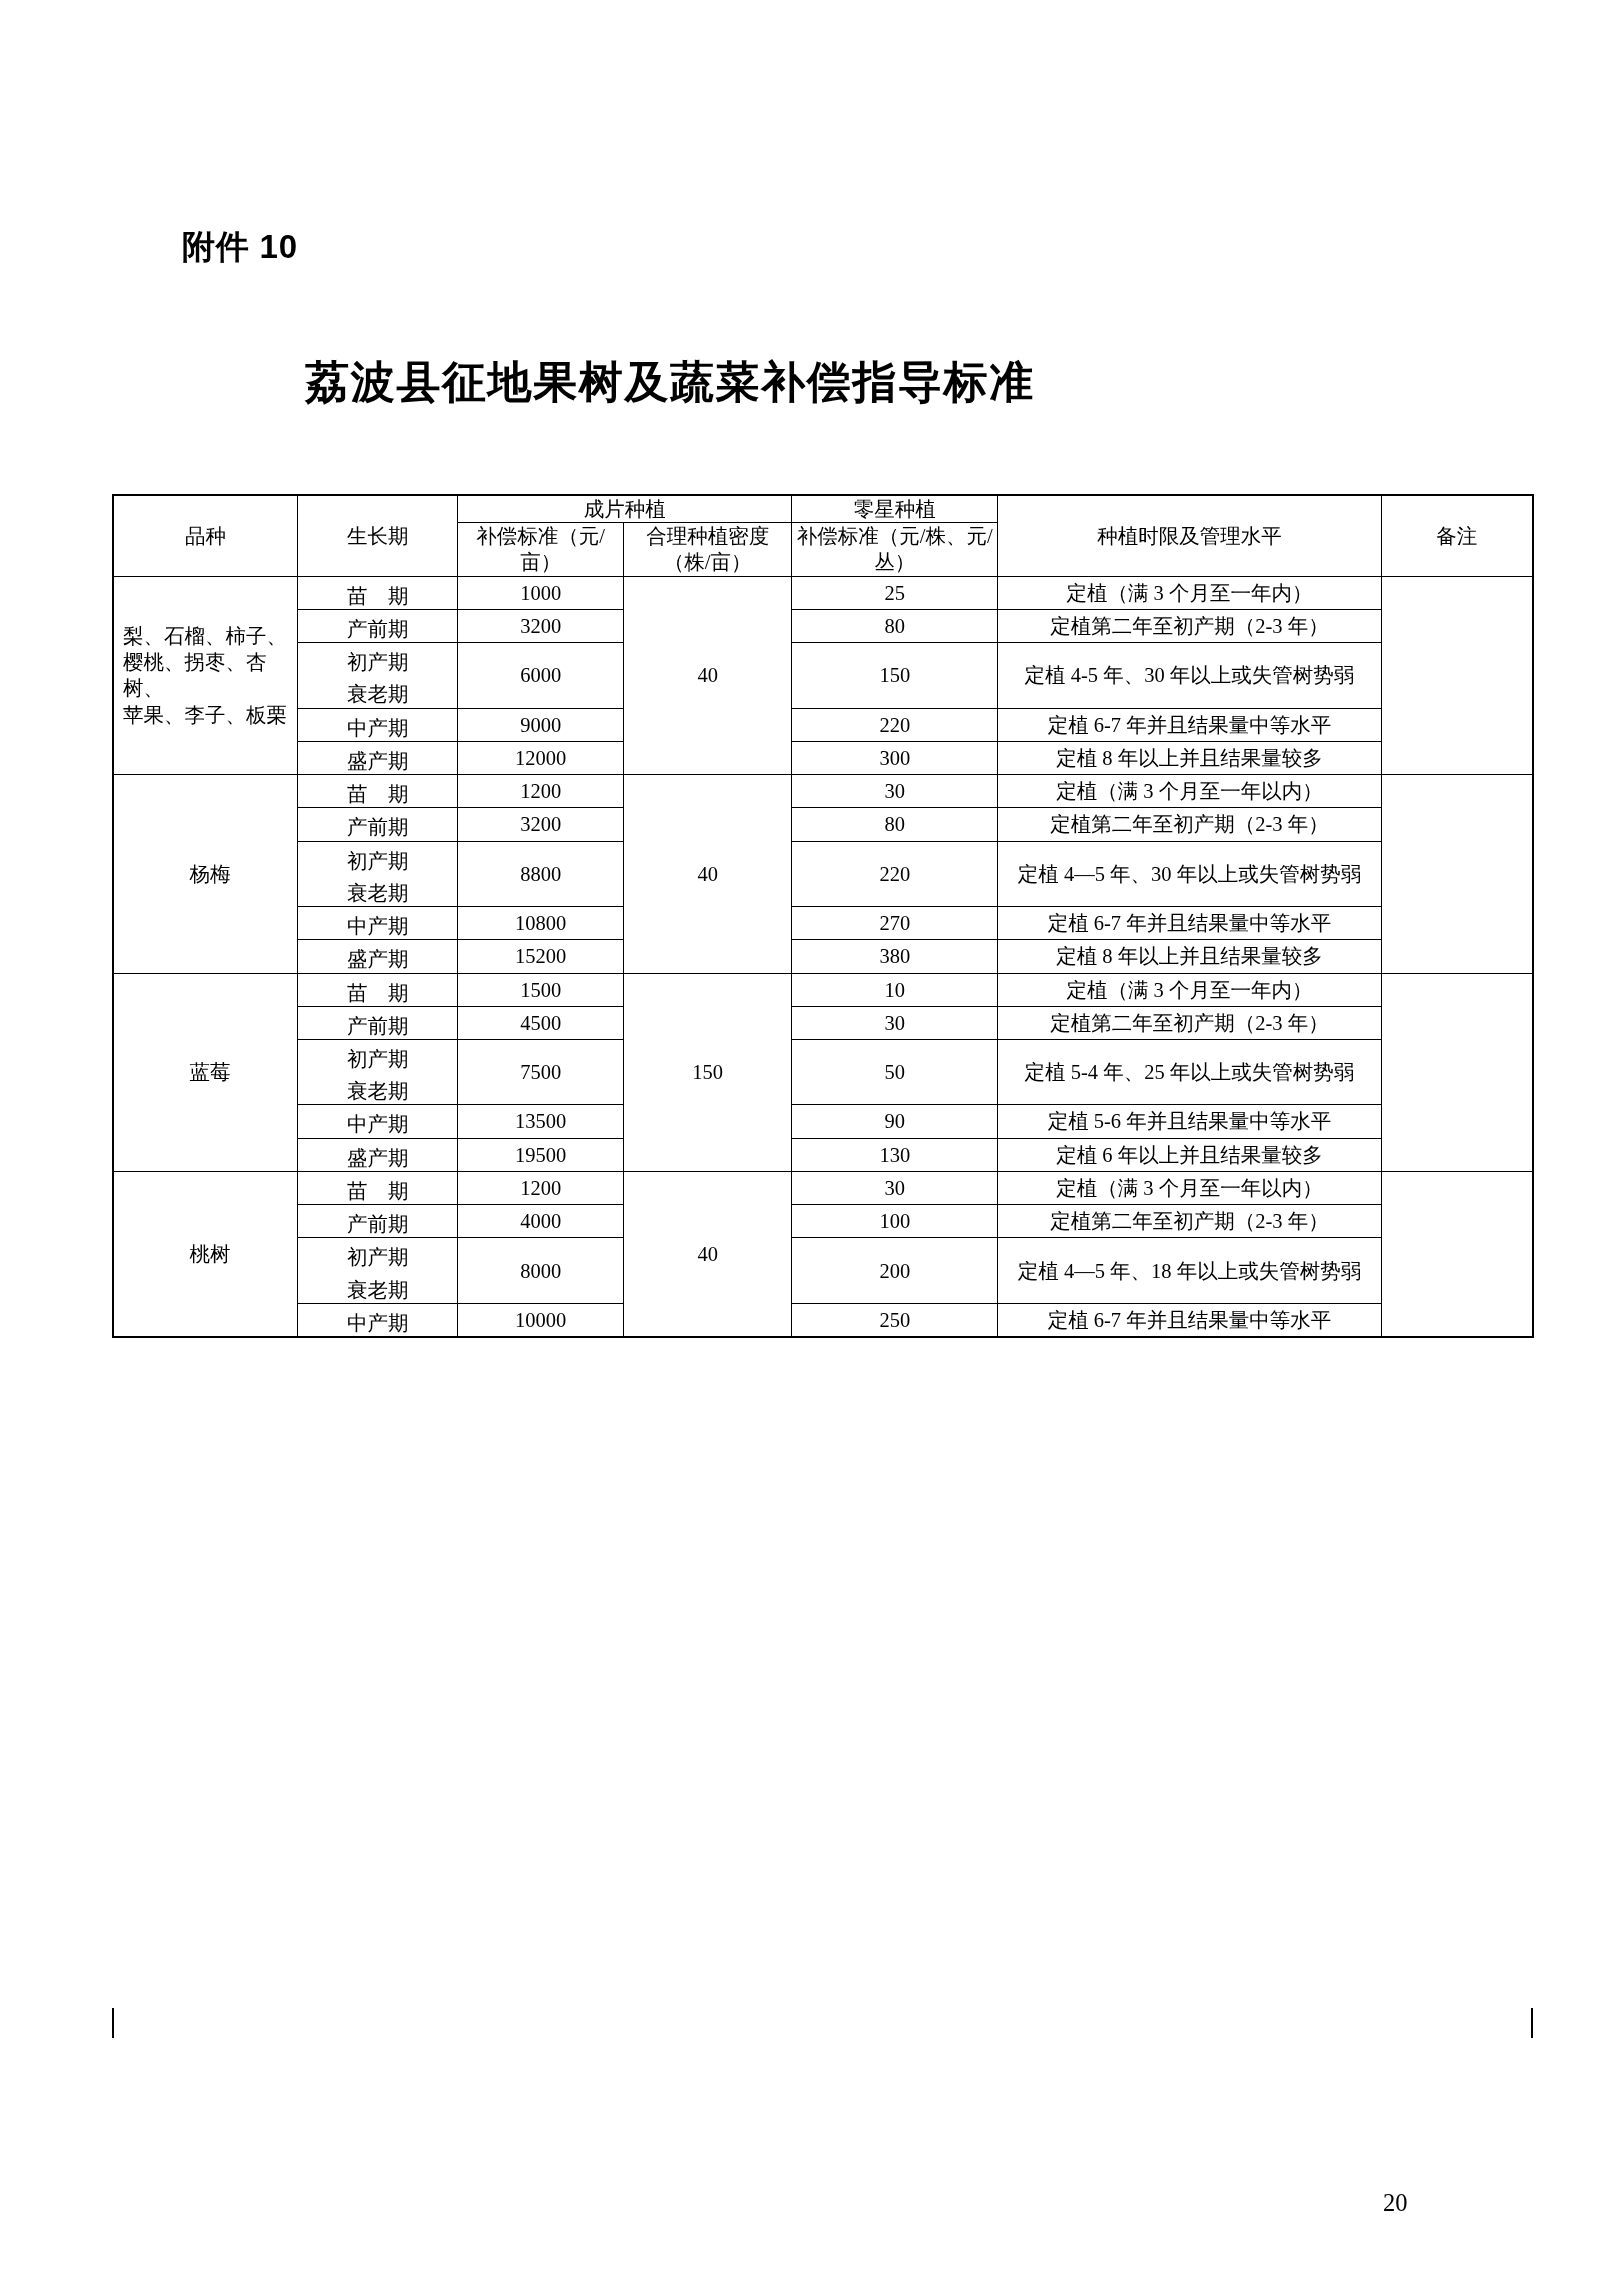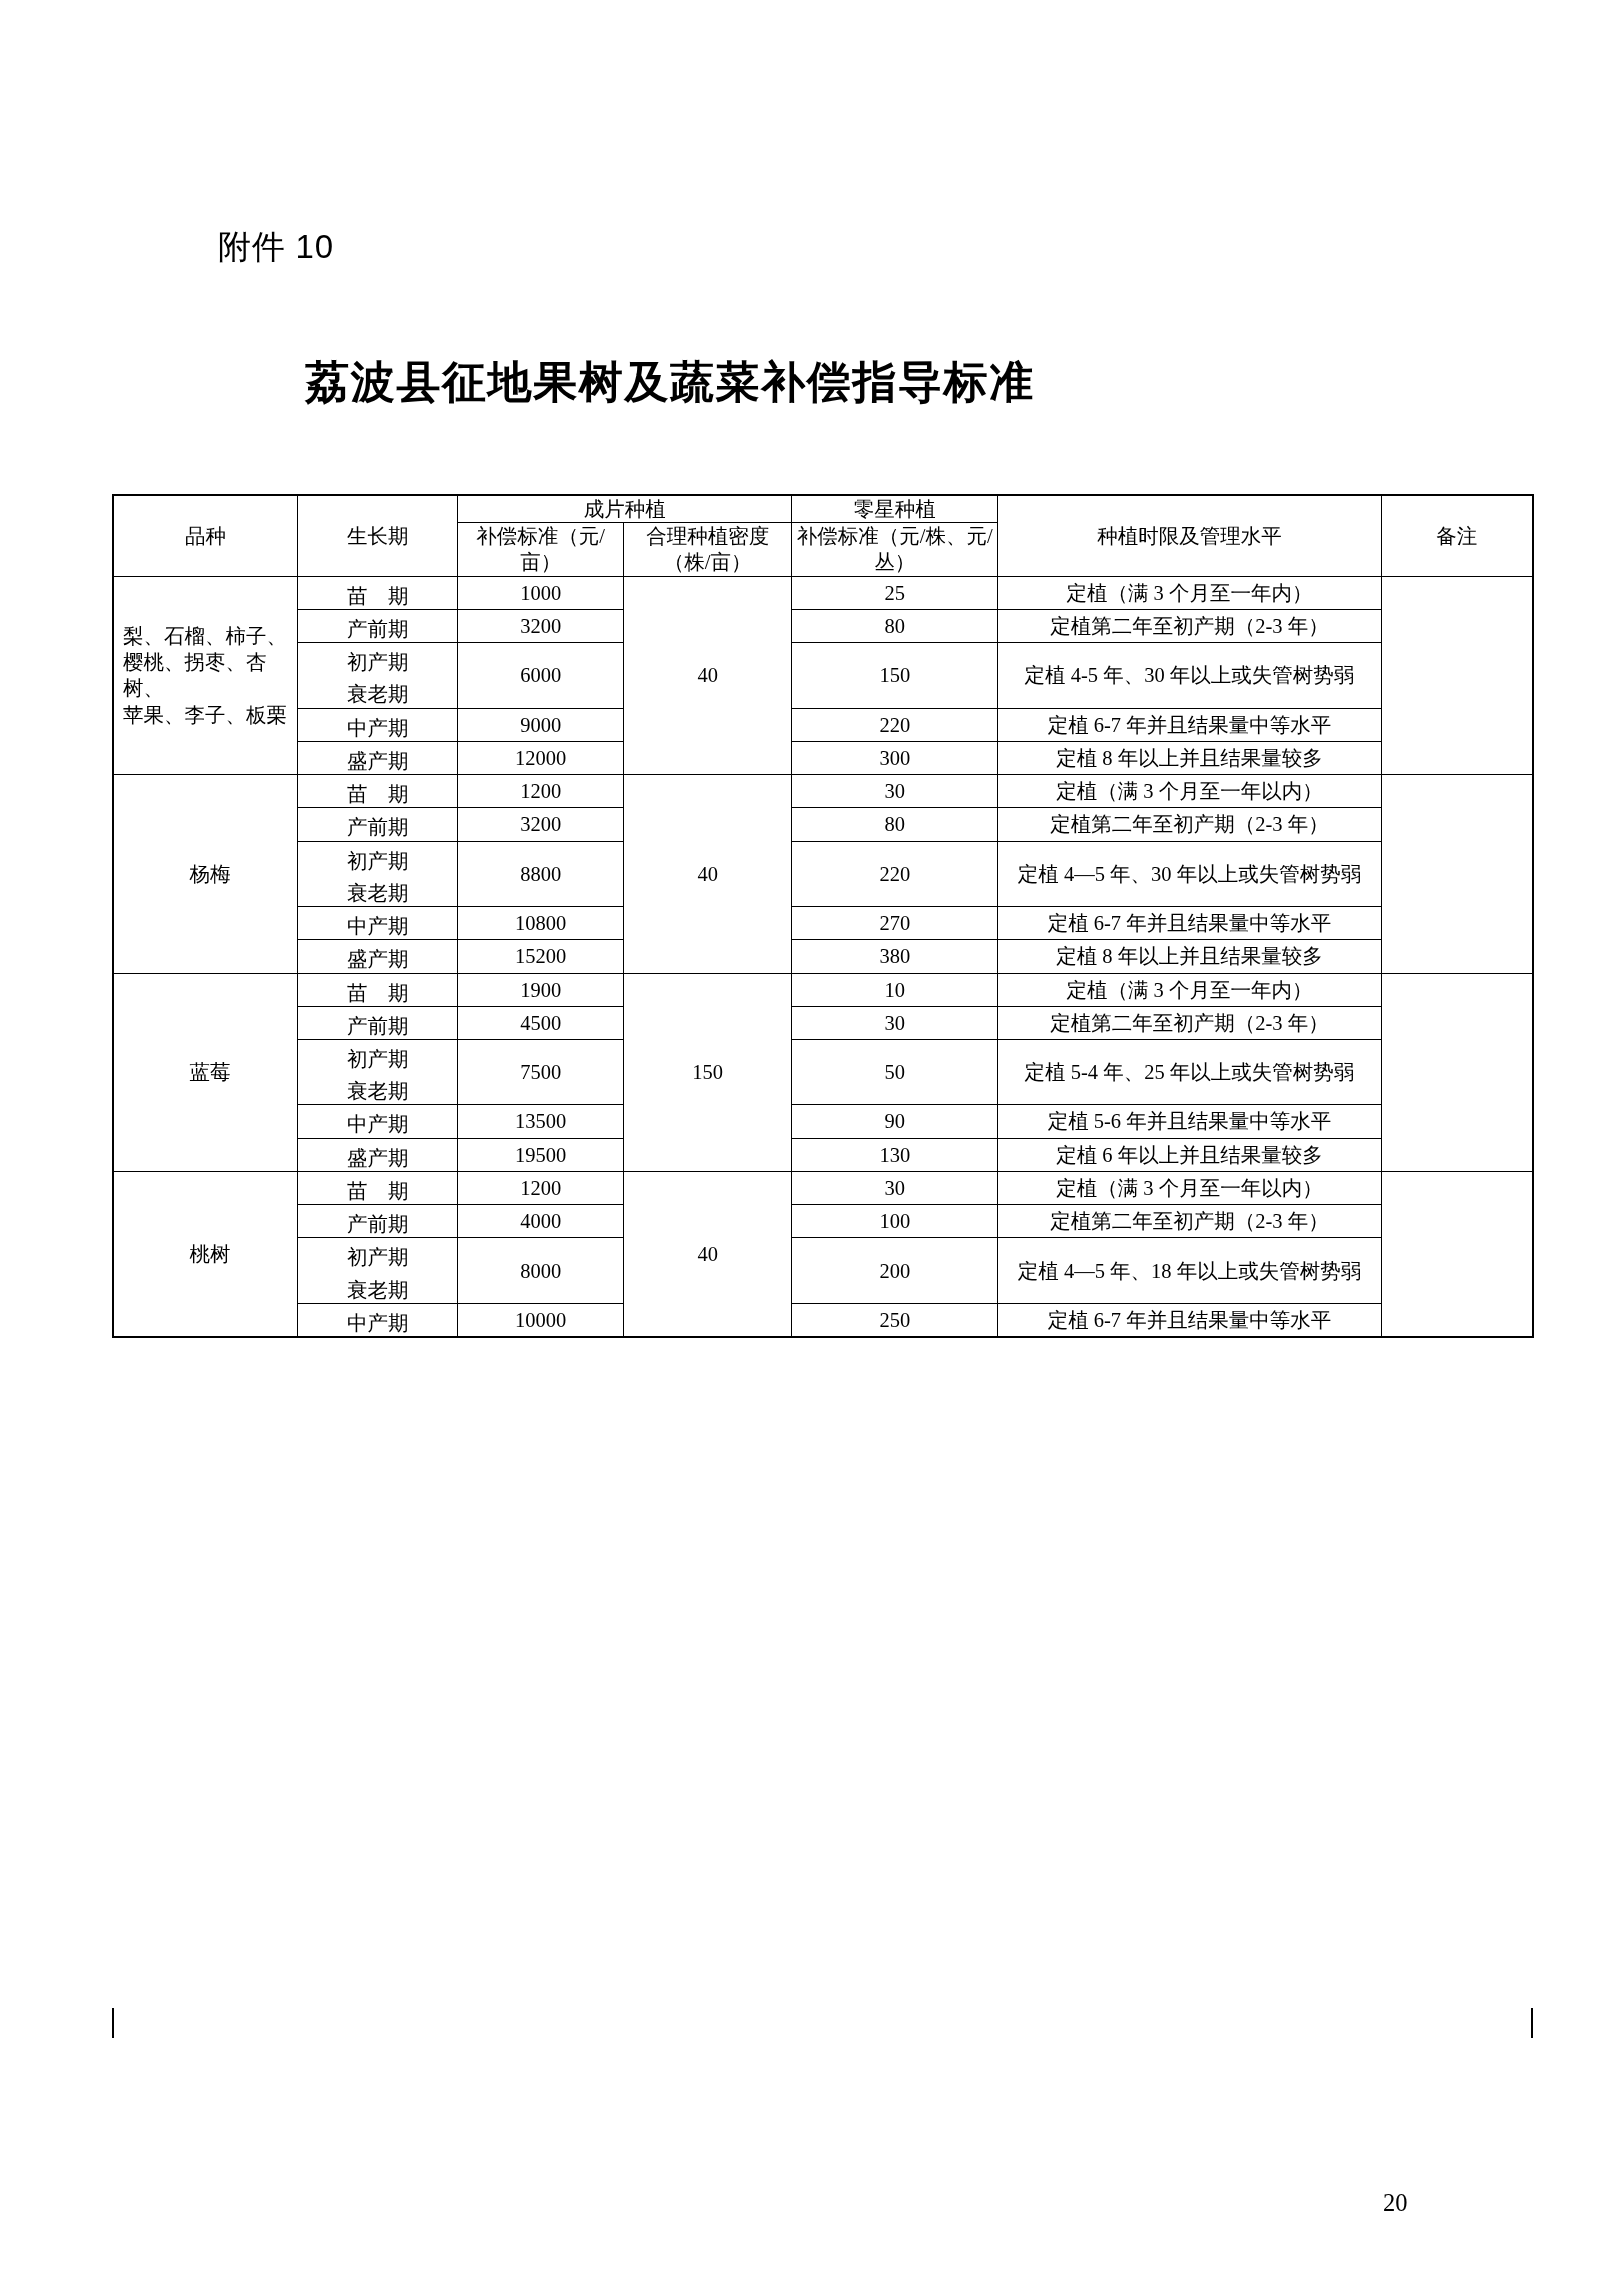--- a/index.html
+++ b/index.html
@@ -27,22 +27,21 @@
   
   .attachment-label {
     position: absolute;
     left: 182px;
     top: 227px;
     font-size: 33px;
     line-height: 1.2;
     letter-spacing: 0.8px;
     white-space: nowrap;
     font-family: "Liberation Sans", "DejaVu Sans", sans-serif;
-    font-weight: 400;
-    margin-left: 36px;
+    font-weight: 700;
   }
 
   
   .doc-title {
     position: absolute;
     left: 0;
     top: 353px;
     width: 1340px;
     text-align: center;
     font-size: 44px;
@@ -290,21 +289,21 @@
             </td>
             <td class="num">15200</td>
             <td class="num">380</td>
             <td class="desc">定植 8 年以上并且结果量较多</td>
           </tr>
           <tr>
             <td class="variety" rowspan="5"><span class="v-multi">蓝莓</span></td>
             <td class="stage">
               <span class="two-line">苗　期</span>
             </td>
-            <td class="num">1900</td>
+            <td class="num">1500</td>
             <td class="density" rowspan="5">150</td>
             <td class="num">10</td>
             <td class="desc">定植（满 3 个月至一年内）</td>
             <td class="remark" rowspan="5"></td>
           </tr>
           <tr>
             <td class="stage">
               <span class="two-line">产前期</span>
             </td>
             <td class="num">4500</td>

